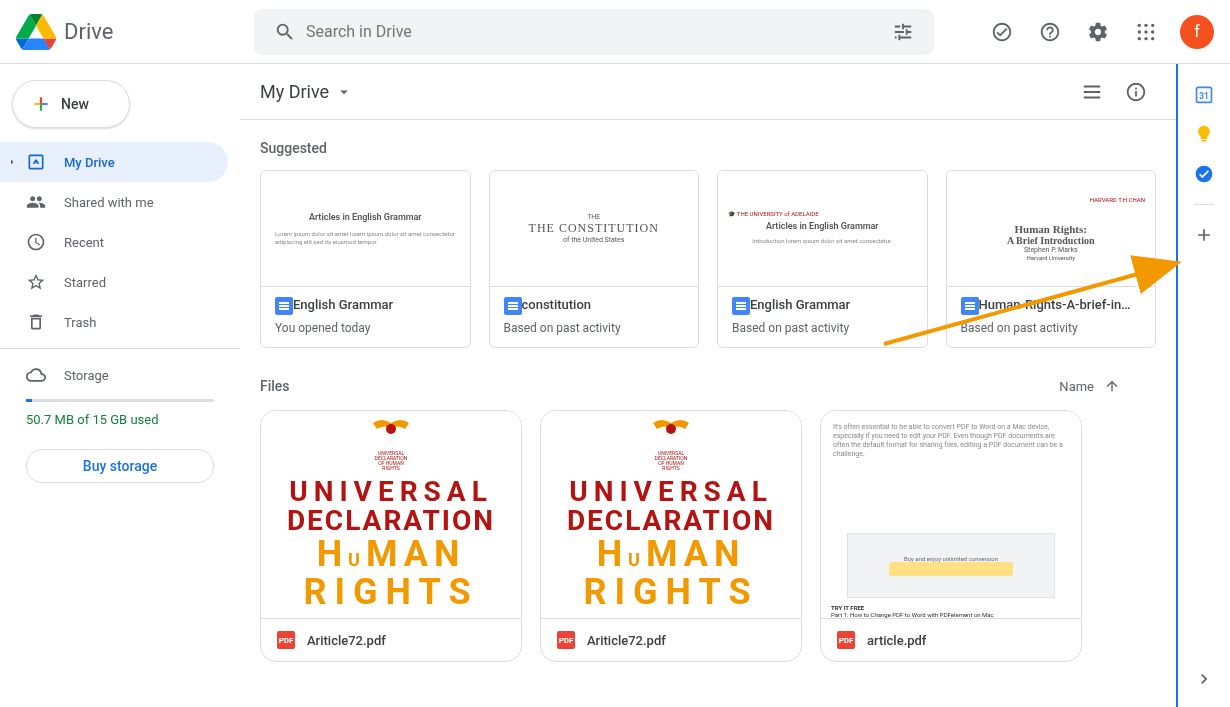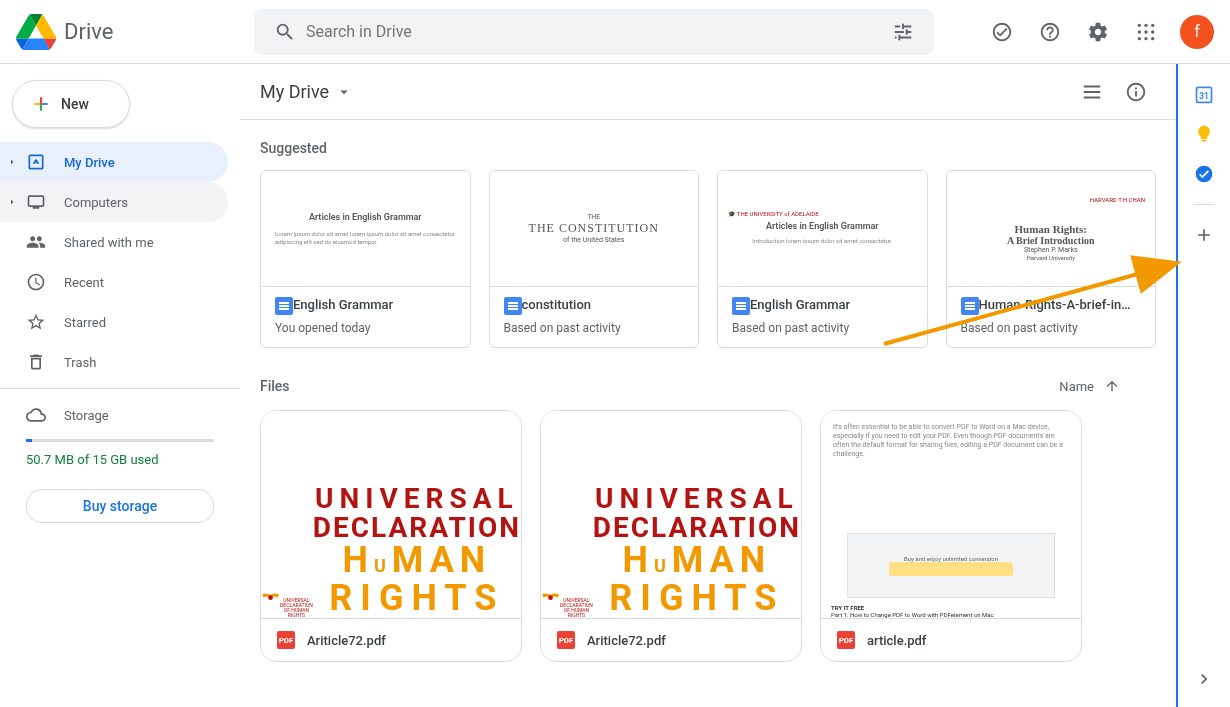--- a/index.html
+++ b/index.html
@@ -51,21 +51,21 @@
 .card-title { font-size: 13px; font-weight: 500; color: #3c4043; white-space: nowrap; overflow: hidden; text-overflow: ellipsis; }
 .card-sub { font-size: 12px; color: #5f6368; margin-top: 6px; }
 
 .files-header { display: flex; align-items: center; margin: 8px 0 16px 0; }
 .files-label { font-size: 14px; color: #5f6368; font-weight: 500; }
 .sort-label { margin-left: auto; font-size: 13px; color: #5f6368; display: flex; align-items: center; gap: 10px; cursor: pointer; padding-right: 36px; }
 
 .files-row { display: flex; gap: 18px; }
 .file-card { width: 262px; border: 1px solid #dadce0; border-radius: 16px; overflow: hidden; cursor: pointer; }
 .file-preview { height: 208px; background: #fff; border-bottom: 1px solid #dadce0; display: flex; flex-direction: column; align-items: center; justify-content: center; font-size: 10px; color: #5f6368; overflow: hidden; }
-.hr-poster { width: 100%; height: 100%; display: flex; flex-direction: row; align-items: flex-end; padding-top: 4px; background: #fff; }
+.hr-poster { width: 100%; height: 100%; display: flex; flex-direction: column; align-items: center; padding-top: 4px; background: #fff; }
 .hr-logo { width: 40px; height: 36px; display: flex; align-items: center; justify-content: center; }
 .hr-text { font-family: Georgia, serif; font-weight: bold; text-align: center; line-height: 1.05; margin-top: 6px; width: 100%; }
 .hr-text .l1 { color: #b31412; font-size: 28px; letter-spacing: 6px; }
 .hr-text .l2 { color: #b31412; font-size: 28px; letter-spacing: 2px; }
 .hr-text .l3 { color: #f29900; font-size: 36px; letter-spacing: 6px; }
 .hr-text .l4 { color: #f29900; font-size: 36px; letter-spacing: 8px; }
 .file-footer { display: flex; align-items: center; gap: 12px; padding: 12px 16px; }
 .pdf-icon { width: 18px; height: 18px; background: #ea4335; border-radius: 2px; color: #fff; font-size: 8px; font-weight: bold; display: flex; align-items: center; justify-content: center; }
 
 .right-panel { width: 52px; display: flex; flex-direction: column; align-items: center; padding-top: 20px; gap: 20px; }
@@ -163,30 +163,20 @@
       <svg class="nav-icon" viewBox="0 0 24 24">
           <path fill="currentColor" d="M19 2H5c-1.1 0-2 .9-2 2v16c0 1.1.9 2 2 2h14c1.1 0 2-.9 2-2V4c0-1.1-.9-2-2-2zm0 18H5V4h14v16zM8 6h8v2H8zm0 4h8v2H8zm0 4h5v2H8z" opacity="0"></path>
           <path fill="currentColor" d="M9 4L3 14.5 6 20h12l3-5.5L15 4H9zm1.2 2h3.6l5.1 9h-3.6l-5.1-9zM6.9 18l-2-3.5L9.3 7l1.85 3.25L7.5 18H6.9zm2.95 0l3.05-5.5h6.25L16.1 18H9.85z" opacity="0"></path>
           <path fill="currentColor" d="M19 3H5c-1.1 0-2 .9-2 2v14c0 1.1.9 2 2 2h14c1.1 0 2-.9 2-2V5c0-1.1-.9-2-2-2zm-7 14l-4-6 4-6 4 6-4 6z" opacity="0"></path>
           <path fill="currentColor" d="M12 2L4 7v10l8 5 8-5V7l-8-5zm0 2.3l5.5 3.4L12 11.1 6.5 7.7 12 4.3zM6 9.3l5 3.1v6.1l-5-3.1V9.3zm7 9.2v-6.1l5-3.1v6.1l-5 3.1z" opacity="0"></path>
           <path fill="currentColor" d="M4 4h16v12H4z M2 20h20v2H2z" opacity="0"></path>
           <path fill="currentColor" d="M6 2h12l4 7-10 13L2 9l4-7zm1.2 2L4.3 9h5.5l2.9-5H6.2zm5.6 0l-2.9 5h5.8l-2.9-5zm5 0l2.9 5h-5.5l2.6-5zm-10 7l5.2 7.5L8.6 11H3.8zm7 0l-1.8 7.5L13.4 11h-2.6zm4.6 0l-4.4 7.5L20.2 11h-4.8z" opacity="0"></path>
           <path fill="currentColor" d="M19 3H5a2 2 0 00-2 2v14a2 2 0 002 2h14a2 2 0 002-2V5a2 2 0 00-2-2zm0 16H5V5h14v14zM8 14h3l1-2 1 2h3l-3-5h-2l-3 5z"></path>
         </svg>
       <span>My Drive</span>
-    </div>
-    <div class="nav-item hover">
-      <svg class="expand" viewBox="0 0 24 24">
-          <path fill="#5f6368" d="M10 17l5-5-5-5v10z"></path>
-        </svg>
-      <svg class="nav-icon" viewBox="0 0 24 24">
-          <path fill="currentColor" d="M4 6h16v10H4z M2 18h20v2H2z" fill-opacity="0"></path>
-          <path fill="currentColor" d="M20 4H4c-1.1 0-2 .9-2 2v10c0 1.1.9 2 2 2h4v2h8v-2h4c1.1 0 2-.9 2-2V6c0-1.1-.9-2-2-2zm0 12H4V6h16v10z"></path>
-        </svg>
-      <span>Computers</span>
     </div>
     <div class="nav-item">
       <svg class="nav-icon" viewBox="0 0 24 24">
           <path fill="currentColor" d="M16 11c1.66 0 3-1.34 3-3s-1.34-3-3-3-3 1.34-3 3 1.34 3 3 3zm-8 0c1.66 0 3-1.34 3-3S9.66 5 8 5 5 6.34 5 8s1.34 3 3 3zm0 2c-2.33 0-7 1.17-7 3.5V19h14v-2.5c0-2.33-4.67-3.5-7-3.5zm8 0c-.29 0-.62.02-.97.05 1.16.84 1.97 1.97 1.97 3.45V19h6v-2.5c0-2.33-4.67-3.5-7-3.5z"></path>
         </svg>
       <span>Shared with me</span>
     </div>
     <div class="nav-item">
       <svg class="nav-icon" viewBox="0 0 24 24">
           <path fill="currentColor" d="M12 2C6.5 2 2 6.5 2 12s4.5 10 10 10 10-4.5 10-10S17.5 2 12 2zm0 18c-4.4 0-8-3.6-8-8s3.6-8 8-8 8 3.6 8 8-3.6 8-8 8zm.5-13H11v6l5.2 3.2.8-1.3-4.5-2.7V7z"></path>

